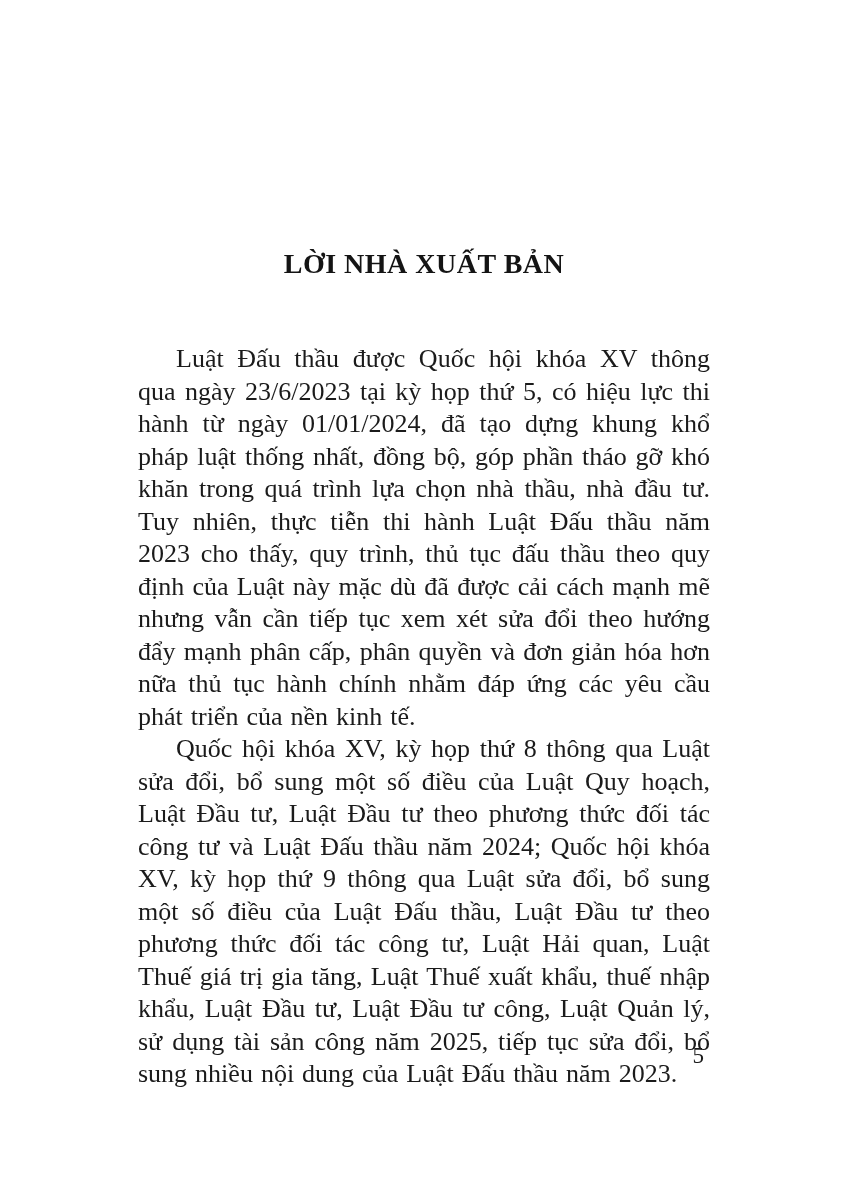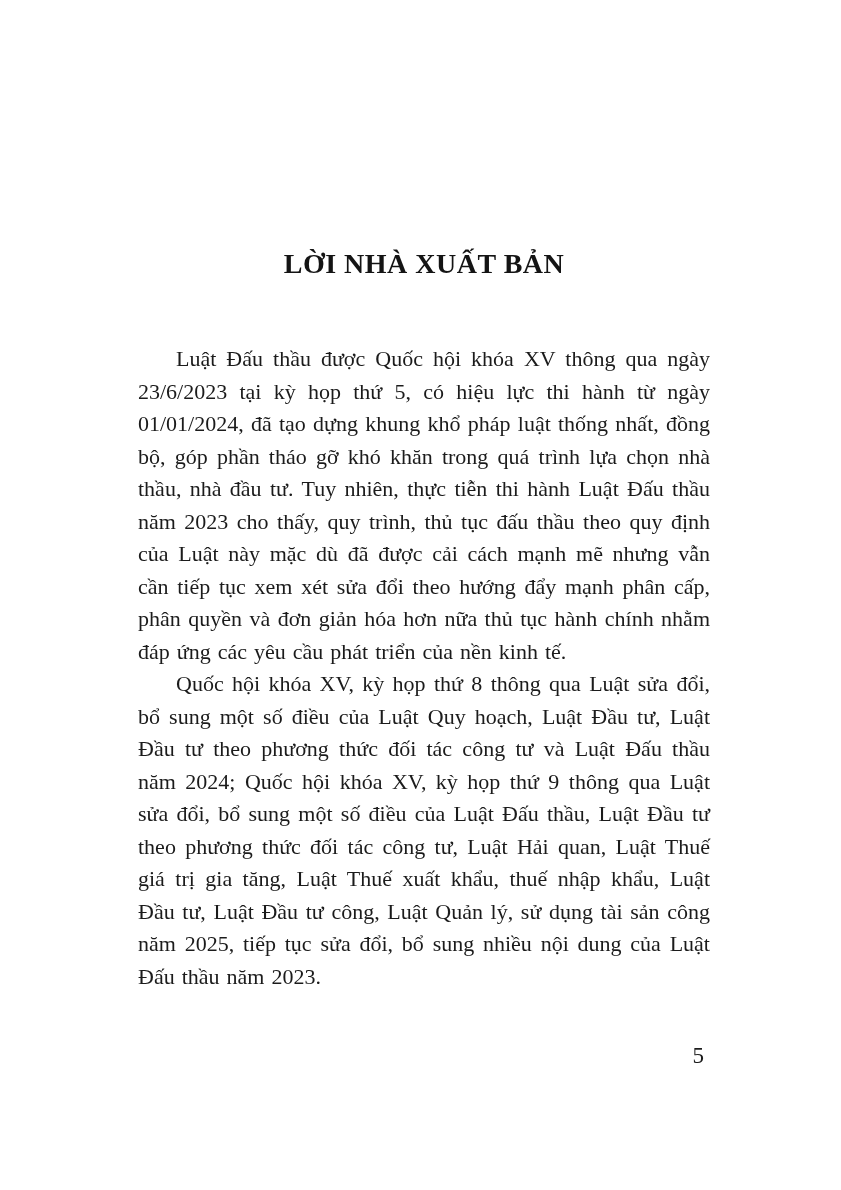--- a/index.html
+++ b/index.html
@@ -32,21 +32,21 @@
     line-height: 34px;
     font-weight: bold;
     letter-spacing: 0.5px;
     color: #141414;
   }
   .body-text {
     margin-top: 62px;
   }
   .body-text p {
     margin: 0;
-    font-size: 22px;
+    font-size: 26px;
     line-height: 32.5px;
     text-align: justify;
     text-indent: 38px;
     word-spacing: 1.5px;
   }
   .page-number {
     position: absolute;
     left: 138px;
     top: 1042px;
     width: 572px;

